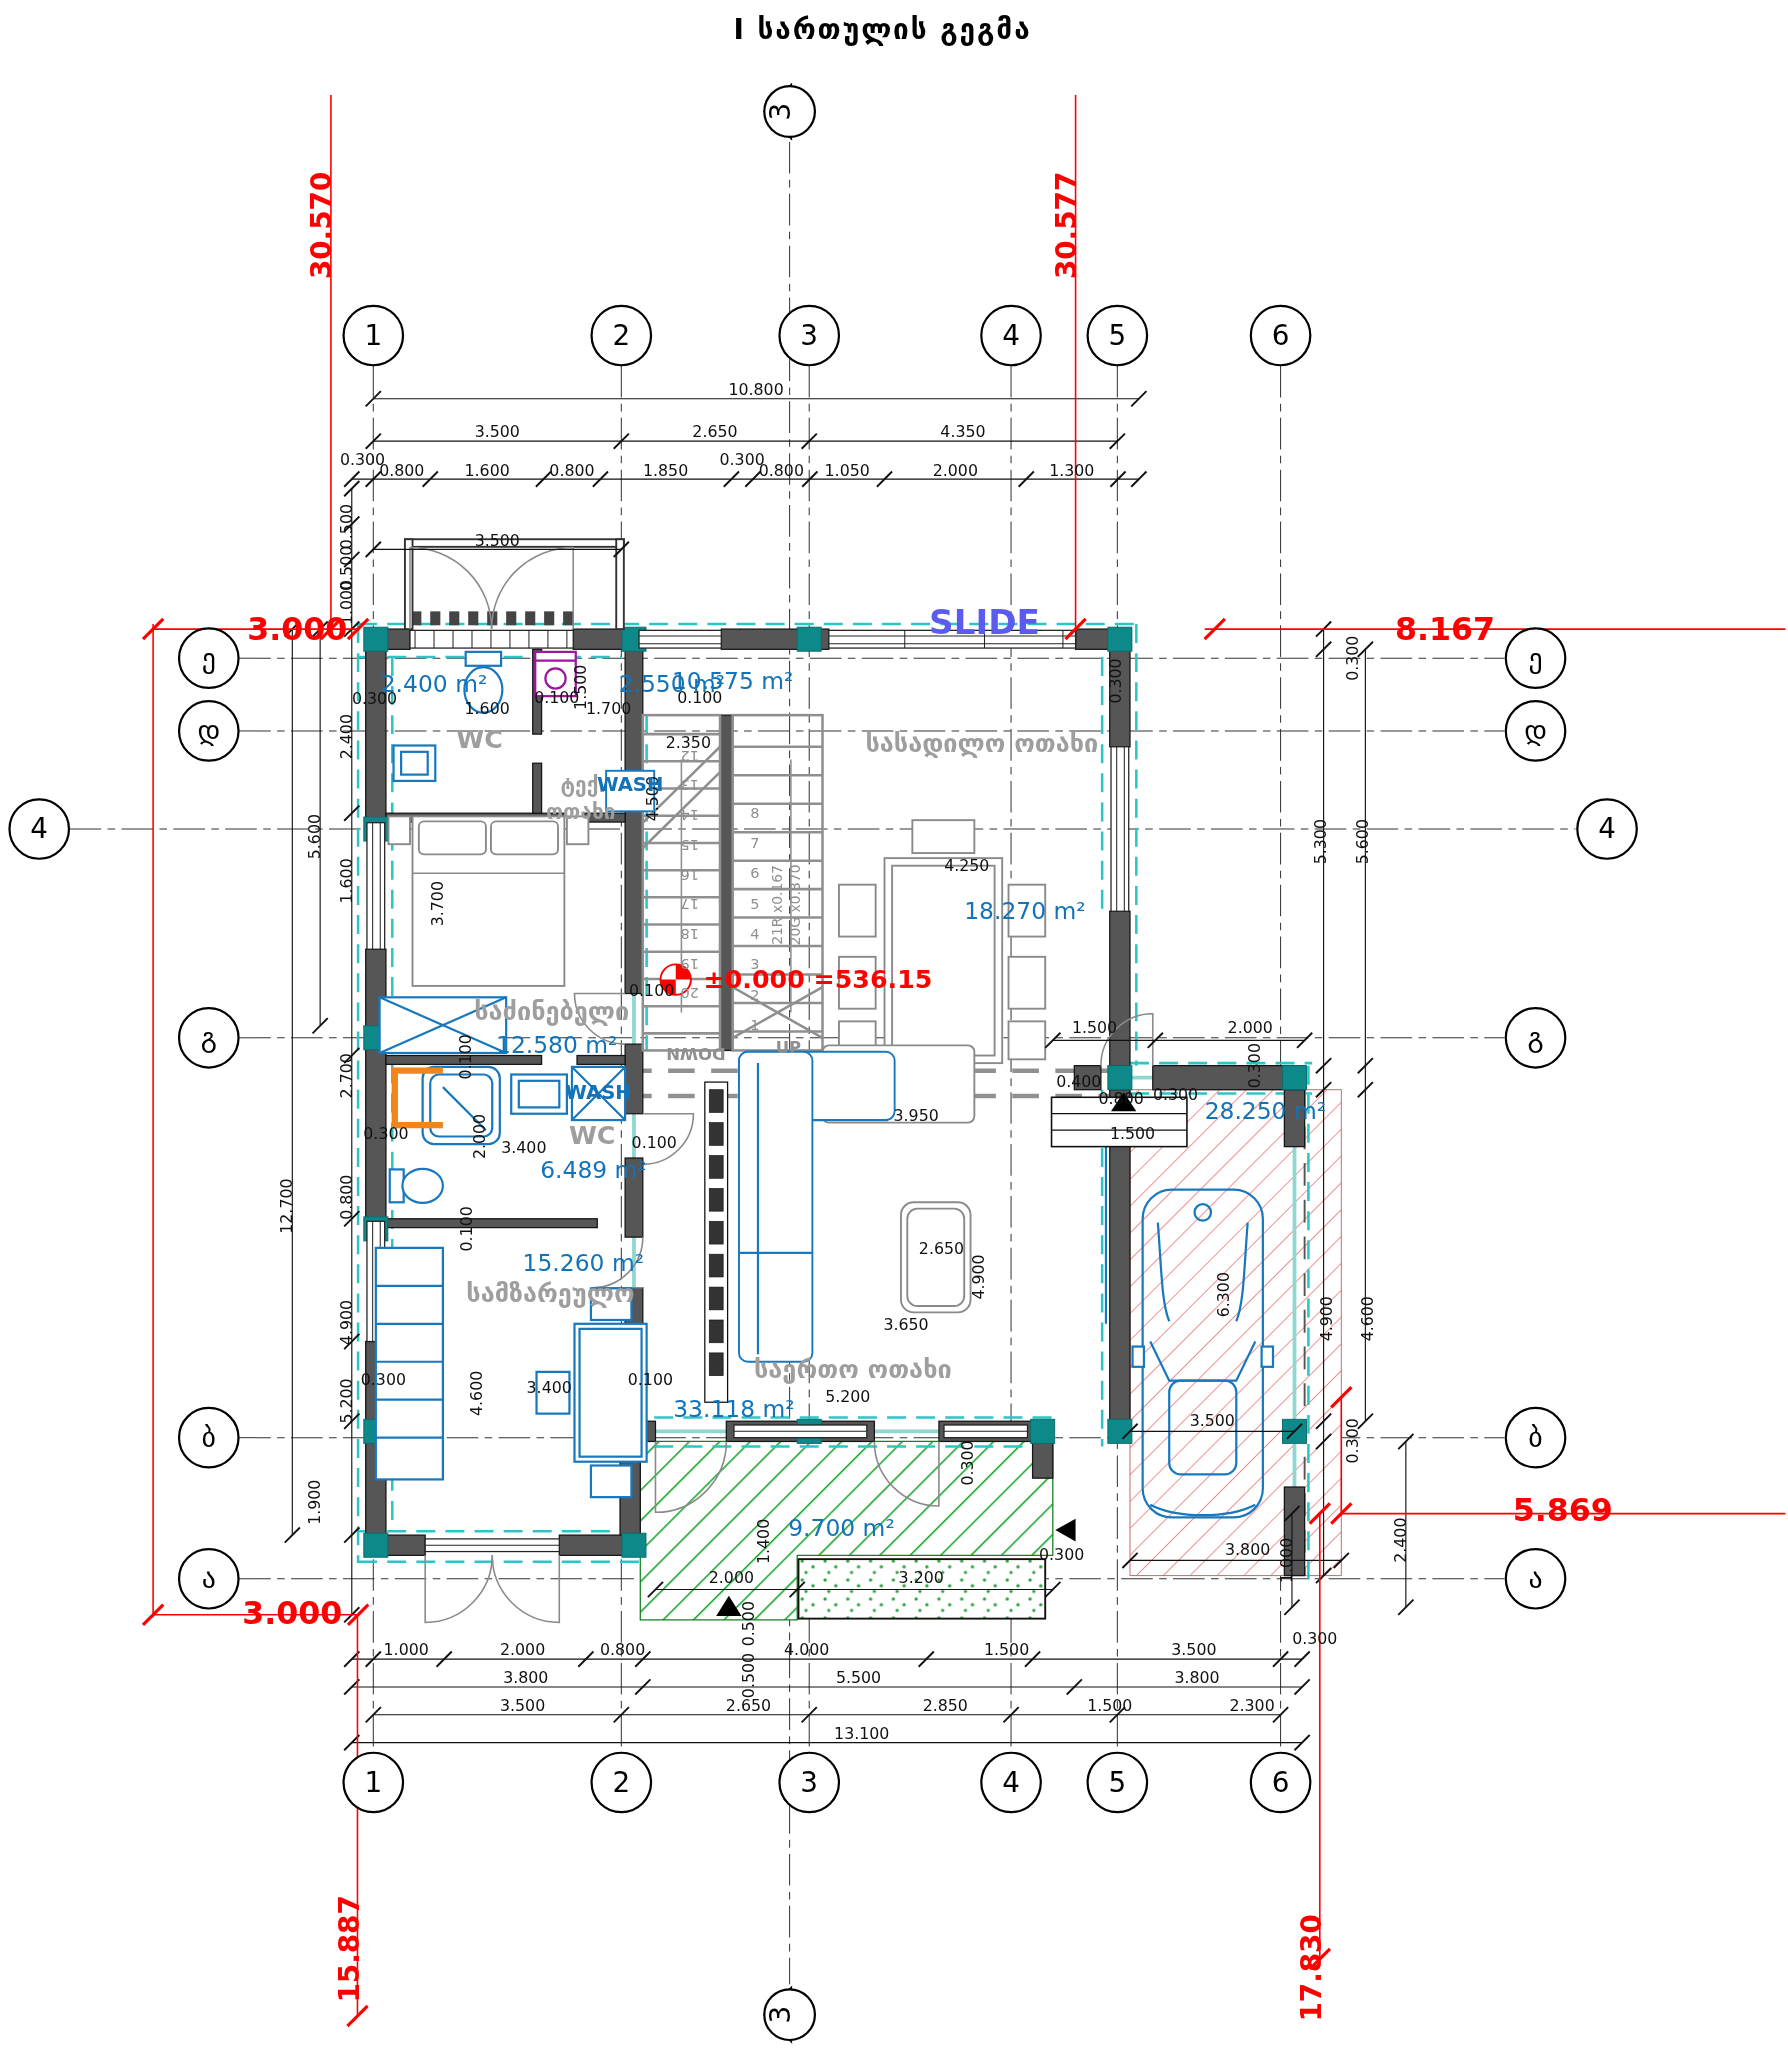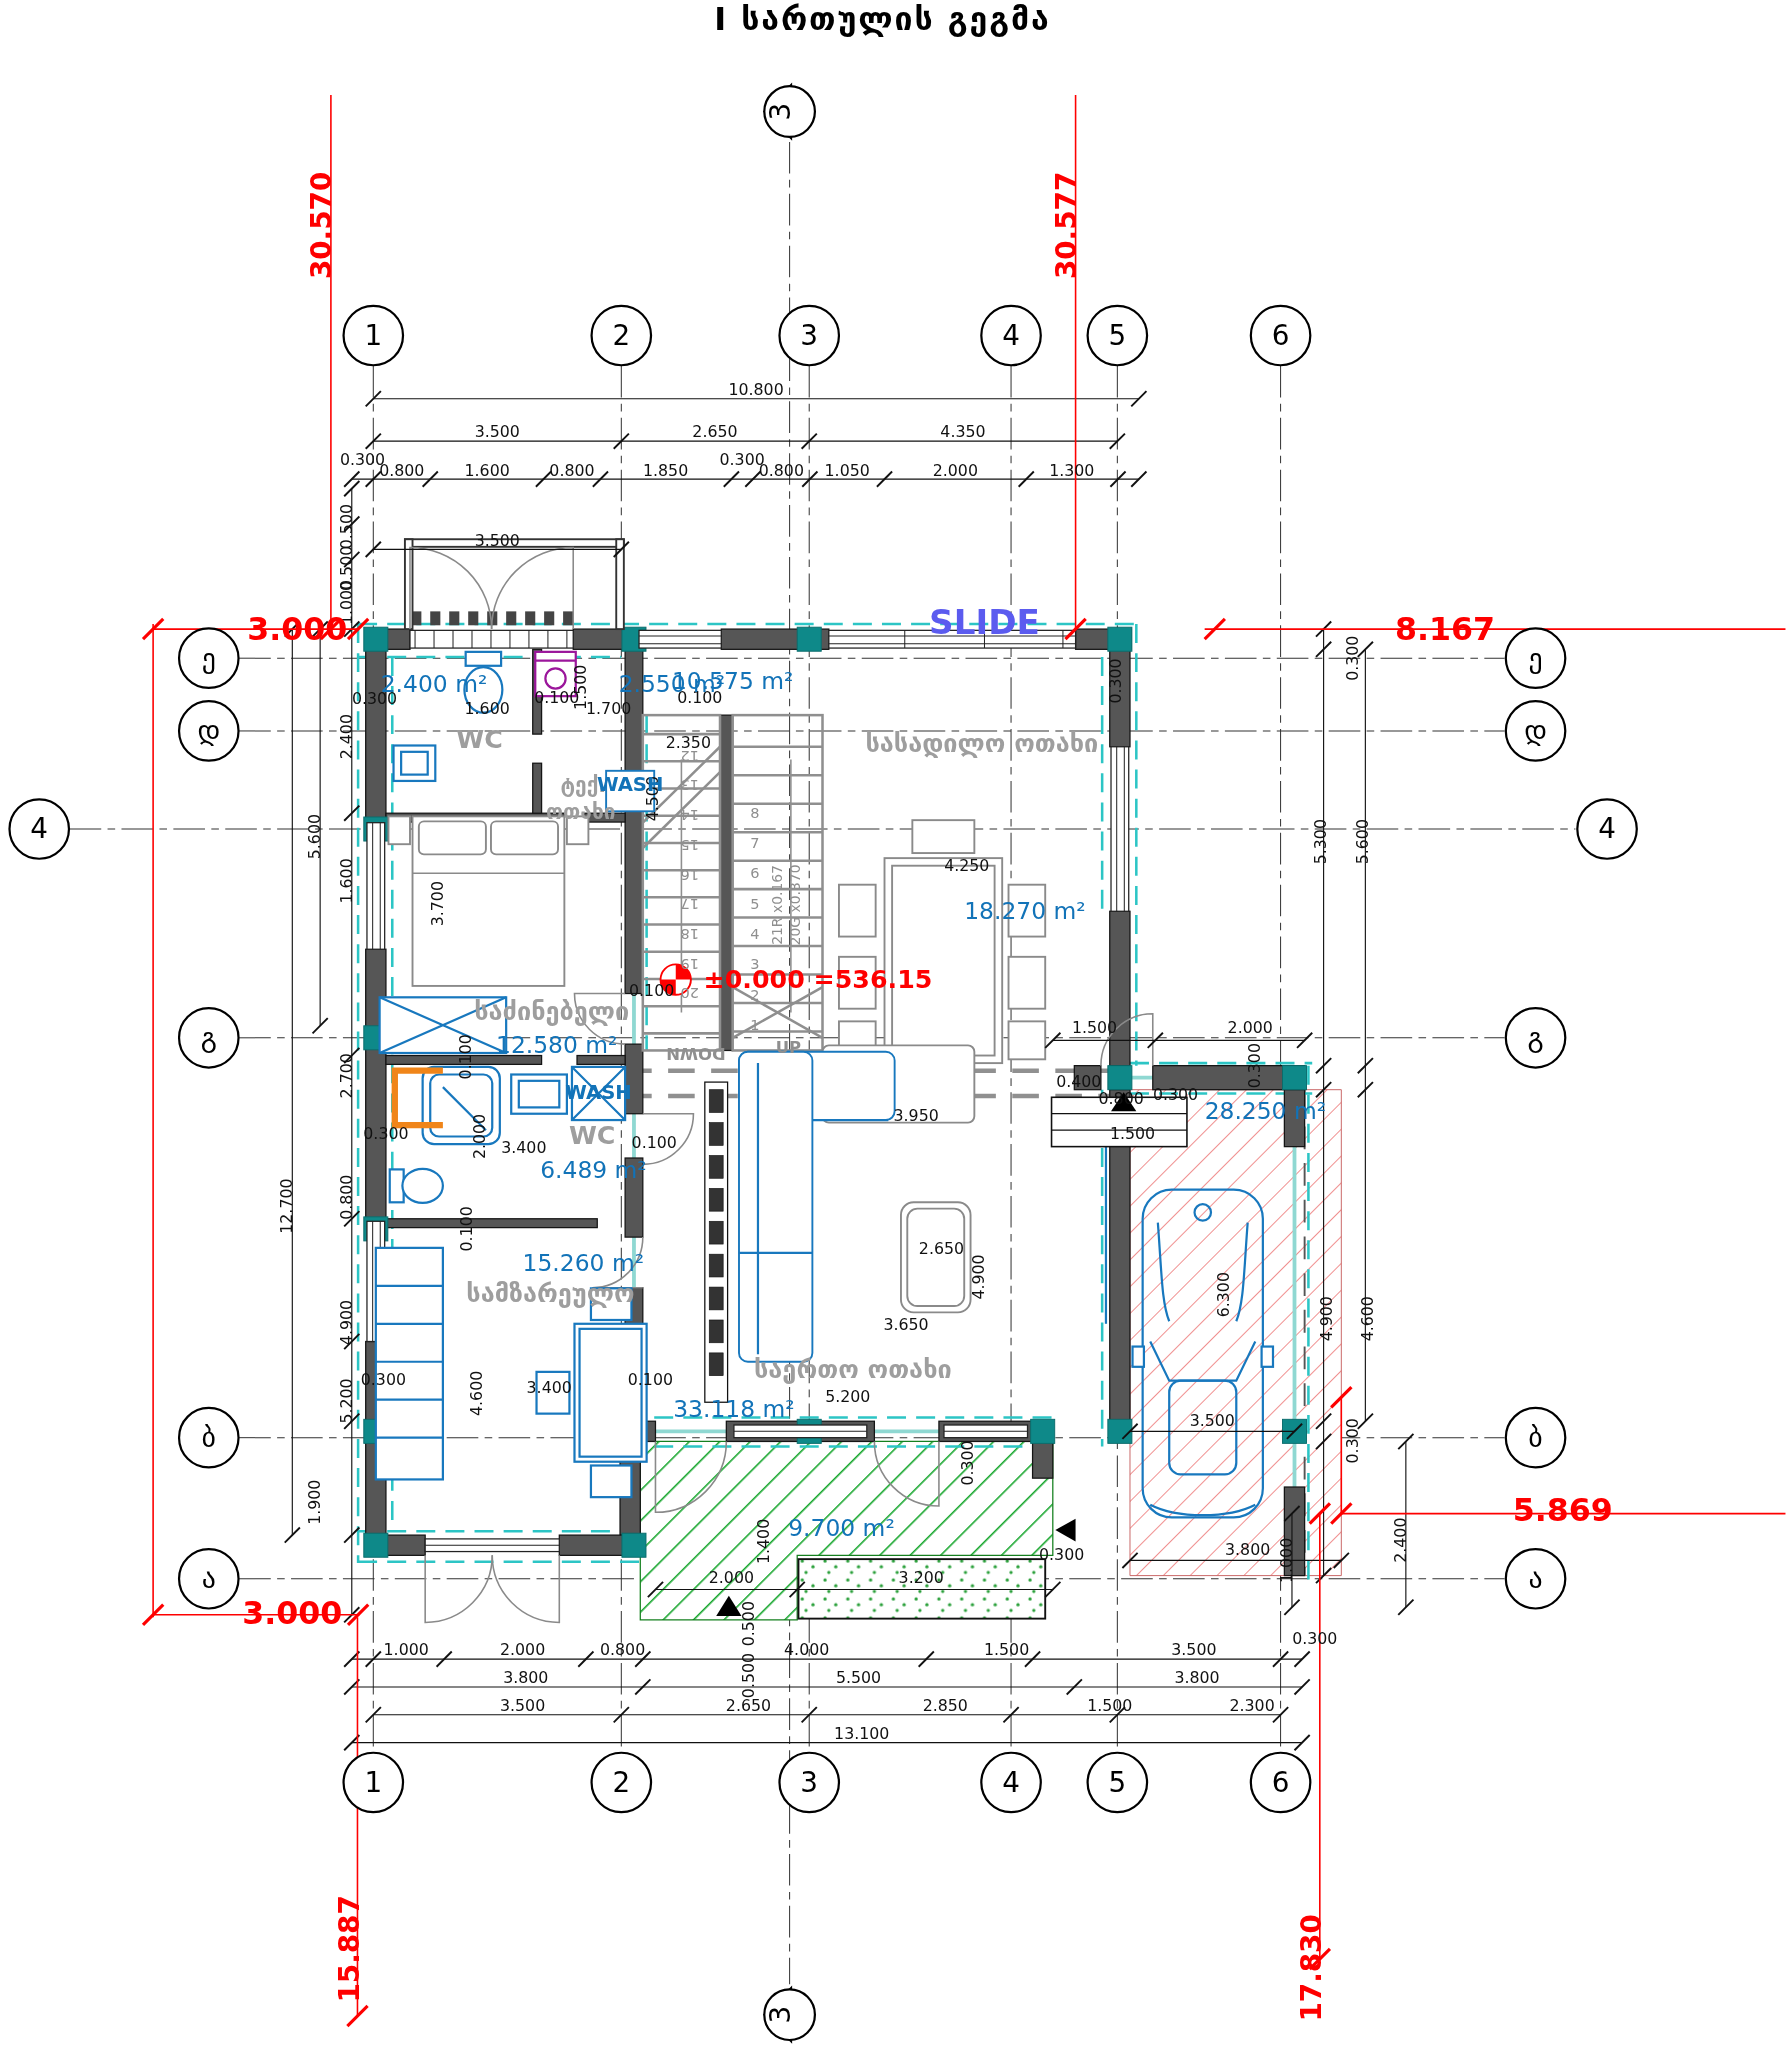--- a/index.html
+++ b/index.html
@@ -1,17 +1,17 @@
 <!DOCTYPE html>
 <html style="font-size:10px"><head>
 <meta charset="utf-8">
 <style>
   html,body{margin:0;padding:0;background:#fff}
   body{width:1788px;height:2056px;position:relative;font-family:"DejaVu Sans",sans-serif}
-  .title{position:absolute;top:0;left:0;width:1765px;text-align:center;font-size:32px;font-weight:bold;letter-spacing:1.9px;color:#000}
+  .title{position:absolute;top:13px;left:0;width:1765px;text-align:center;font-size:28px;font-weight:bold;letter-spacing:1.9px;color:#000}
   svg{position:absolute;top:0;left:0}
   svg text{font-family:"DejaVu Sans",sans-serif}
   .dim{font-size:25px;fill:#111;text-anchor:middle}
   .rname{font-size:40px;fill:#9e9e9e;font-weight:bold;text-anchor:middle}
   .rname2{font-size:33px}
   .area{font-size:37px;fill:#1273b8;text-anchor:middle}
   .redt{font-size:50px;fill:#fe0000;font-weight:bold;text-anchor:middle}
   .redv{font-size:44px}
   .redlv{font-size:40px;fill:#fe0000;font-weight:bold;text-anchor:start}
   .slide{font-size:54px;fill:#5b5bef;font-weight:bold;text-anchor:middle}

